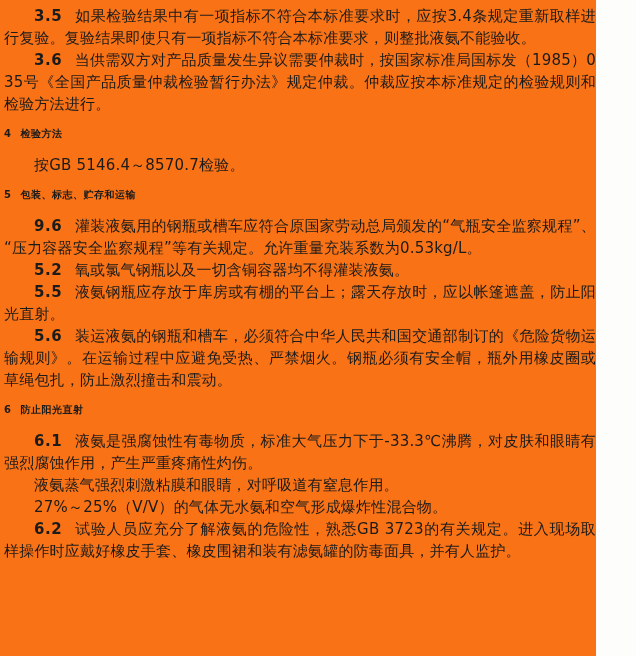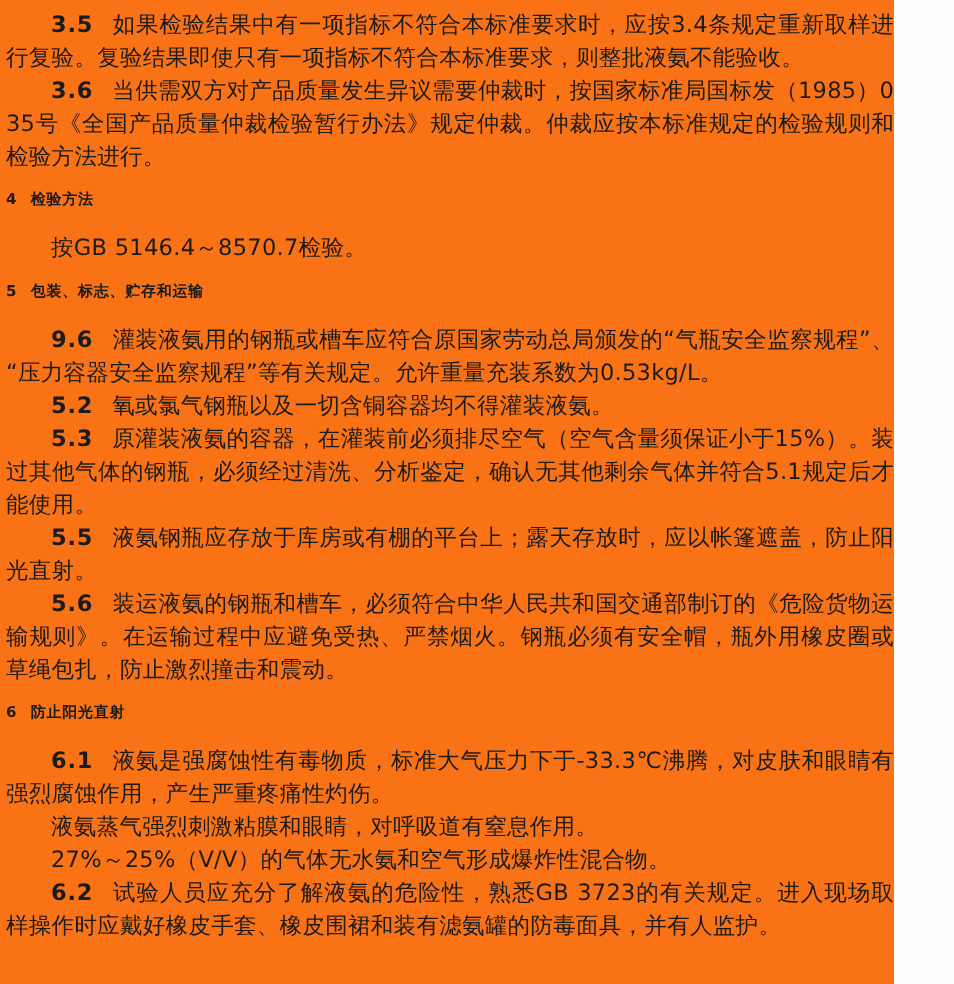--- a/index.html
+++ b/index.html
@@ -53,21 +53,20 @@
 
   <p class="body-line"><span>按GB 5146.4～8570.7检验。</span></p>
 
   <h2 class="sec"><span class="num">5</span><span>包装、标志、贮存和运输</span></h2>
 
   <p class="item"><span class="num">9.6</span><span>灌装液氨用的钢瓶或槽车应符合原国家劳动总局颁发的“气瓶安全监察规程”、“压力容器安全监察规程”等有关规定。允许重量充装系数为0.53kg/L。</span></p>
 
 
   <p class="item"><span class="num">5.2</span><span>氧或氯气钢瓶以及一切含铜容器均不得灌装液氨。</span></p>
 
-  <p class="item"><span class="num">5.3</span><span>原灌装液氨的容器，在灌装前必须排尽空气（空气含量须保证小于15%）。装过其他气体的钢瓶，必须经过清洗、分析鉴定，确认无其他剩余气体并符合5.1规定后才能使用。</span></p>
 
 
   <p class="item"><span class="num">5.5</span><span>液氨钢瓶应存放于库房或有棚的平台上；露天存放时，应以帐篷遮盖，防止阳光直射。</span></p>
 
   <p class="item"><span class="num">5.6</span><span>装运液氨的钢瓶和槽车，必须符合中华人民共和国交通部制订的《危险货物运输规则》。在运输过程中应避免受热、严禁烟火。钢瓶必须有安全帽，瓶外用橡皮圈或草绳包扎，防止激烈撞击和震动。</span></p>
 
   <h2 class="sec"><span class="num">6</span><span>防止阳光直射</span></h2>
 
   <p class="item"><span class="num">6.1</span><span>液氨是强腐蚀性有毒物质，标准大气压力下于-33.3℃沸腾，对皮肤和眼睛有强烈腐蚀作用，产生严重疼痛性灼伤。</span></p>
 

